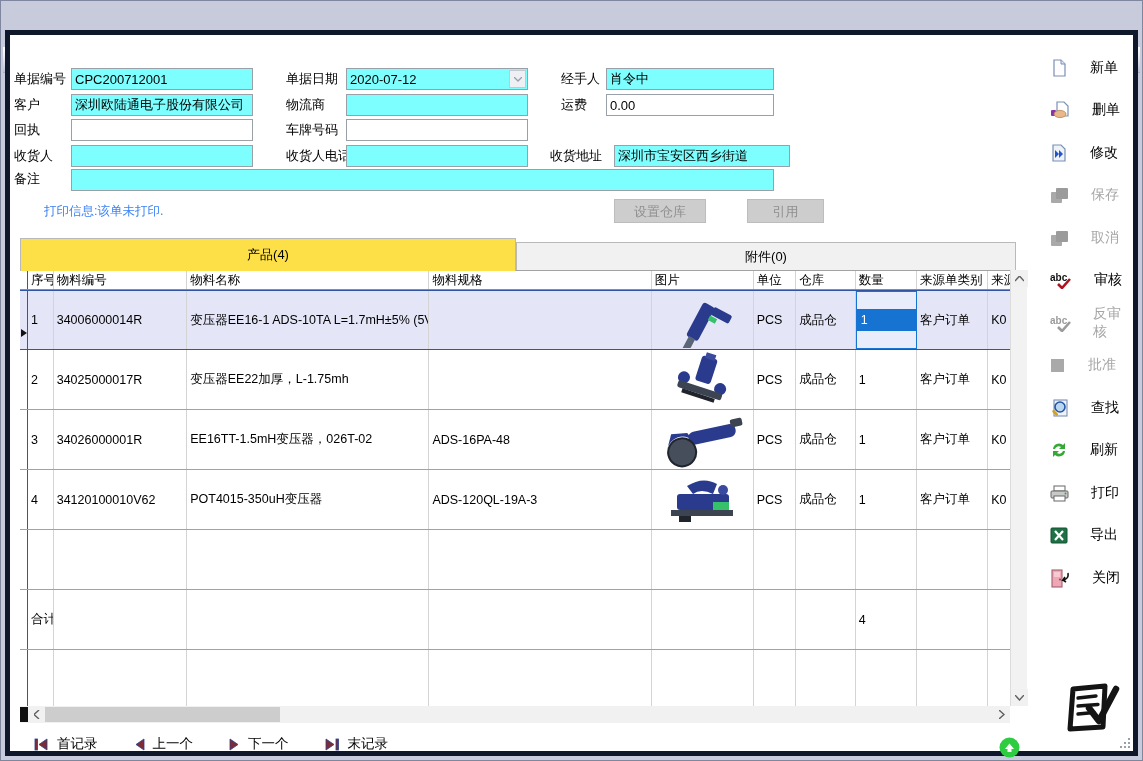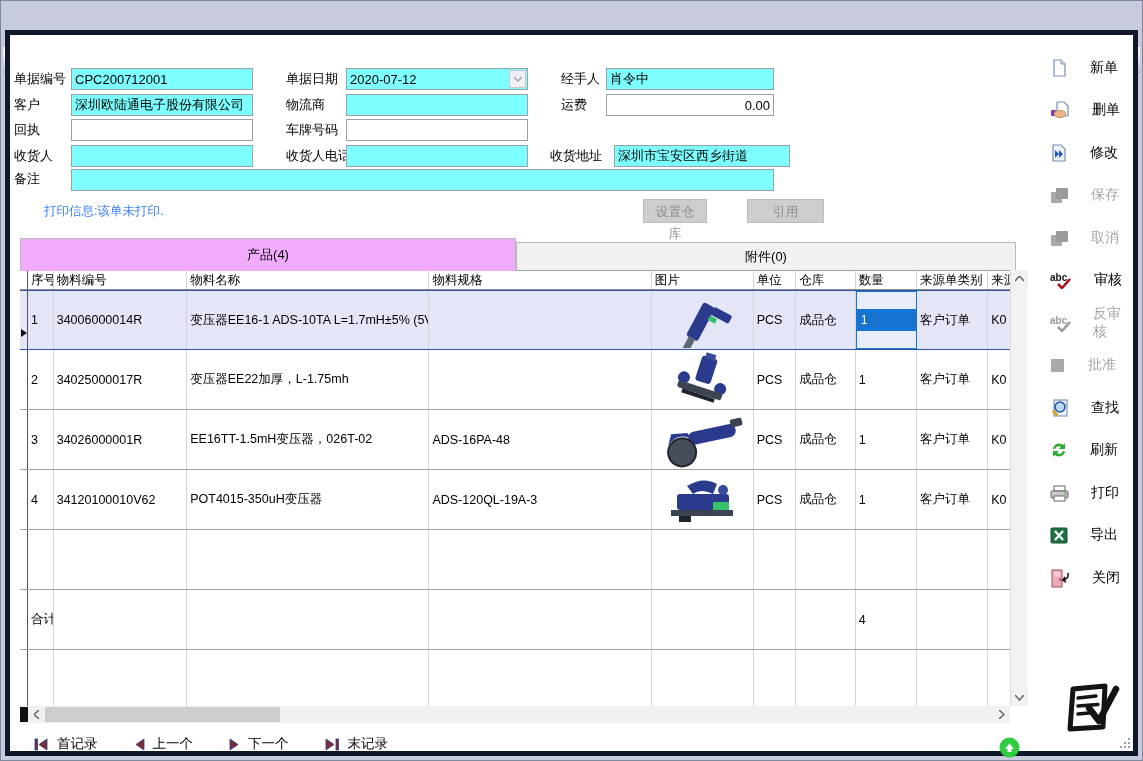--- a/index.html
+++ b/index.html
@@ -18,29 +18,29 @@
   .win-btn{width:22px;height:21px;border:1px solid #8a93a8;border-radius:3px;
     background:linear-gradient(#fdfdfe,#d6d9e4 60%,#c2c6d6);display:flex;align-items:center;justify-content:center;}
   .win-btn.close{background:linear-gradient(#f2959b,#d9404e 55%,#c02737);border-color:#f4f6fa;}
   .content{position:absolute;left:4px;top:29px;right:4px;bottom:4px;background:#ffffff;
     border:5px solid #0f172a;}
   
   .flabel{position:absolute;font-size:13px;color:#000;line-height:22px;white-space:nowrap;}
   .ffield{position:absolute;height:22px;border:1px solid #9aa0a8;background:#7dffff;
     font-size:13px;padding:0 3px;font-family:"Liberation Sans","DejaVu Sans",sans-serif;color:#000;}
   .ffield.white{background:#ffffff;}
-  .ffield.right{text-align:right;}
+  .ffield.right{text-align:left;}
   .ddbtn{position:absolute;width:17px;height:18px;background:#eef0f4;border:1px solid #c4c8d0;
     display:flex;align-items:center;justify-content:center;color:#9aa2b0;font-size:10px;}
   .print-info{position:absolute;font-size:12.5px;color:#3b82f6;}
   .gray-btn{position:absolute;height:24px;background:#cdcdcd;border:1px solid #bdbdbd;
     color:#8f8f8f;font-size:13px;text-align:center;line-height:22px;}
   
   .tab{position:absolute;font-size:13px;text-align:center;border:1px solid #b9b9b9;}
-  .tab.active{background:#f0abfc;border-bottom:none;z-index:2;line-height:32px;}
+  .tab.active{background:#fde047;border-bottom:none;z-index:2;line-height:32px;}
   .tab.inactive{background:#f1f1f1;line-height:28px;}
   
   .grid{position:absolute;left:10px;top:235px;width:990px;background:#fff;font-size:12.5px;}
   .trow{display:flex;border-bottom:1px solid #a2a2a2;background:#fff;position:relative;}
   .trow.hdr{height:20px;line-height:19px;border-top:1px solid #a2a2a2;border-bottom:1px solid #8e8e8e;}
   .trow.data{height:60px;}
   .trow.sel{background:#e4e6f8;border-top:1px solid #2f55a4;border-bottom:1px solid #2f55a4;}
   .trow.fill{height:56px;border-bottom:none;}
   .tc{border-right:1px solid #d4d4d4;padding:2px 3px;overflow:hidden;white-space:nowrap;position:relative;}
   .trow.hdr .tc{padding:0 3px;}
@@ -137,21 +137,21 @@
     <input class="ffield" style="left: 61px; top: 110px; width: 182px;" value="">
     <span class="flabel" style="left:276px;top:110px">收货人电话</span>
     <input class="ffield" style="left: 336px; top: 110px; width: 182px;" value="">
     <span class="flabel" style="left:540px;top:110px">收货地址</span>
     <input class="ffield" style="left: 604px; top: 110px; width: 176px;" value="深圳市宝安区西乡街道">
 
     <span class="flabel" style="left:4px;top:133px">备注</span>
     <input class="ffield" style="left: 61px; top: 134px; width: 703px;" value="">
 
     <span class="print-info" style="left:34px;top:168px">打印信息:该单未打印.</span>
-    <button class="gray-btn" style="left:633px;top:164px;width:64px">设置仓库</button>
+    <button class="gray-btn" style="left:604px;top:164px;width:92px">设置仓库</button>
     <button class="gray-btn" style="left:737px;top:164px;width:77px">引用</button>
 
     <div class="tab active" style="left:10px;top:203px;width:496px;height:33px">产品(4)</div>
     <div class="tab inactive" style="left:506px;top:207px;width:500px;height:29px">附件(0)</div>
 
     <div class="grid">
       <div class="trow hdr">
         <div class="tc col-sel"></div>
         <div class="tc col-seq">序号</div>
         <div class="tc col-code">物料编号</div>

